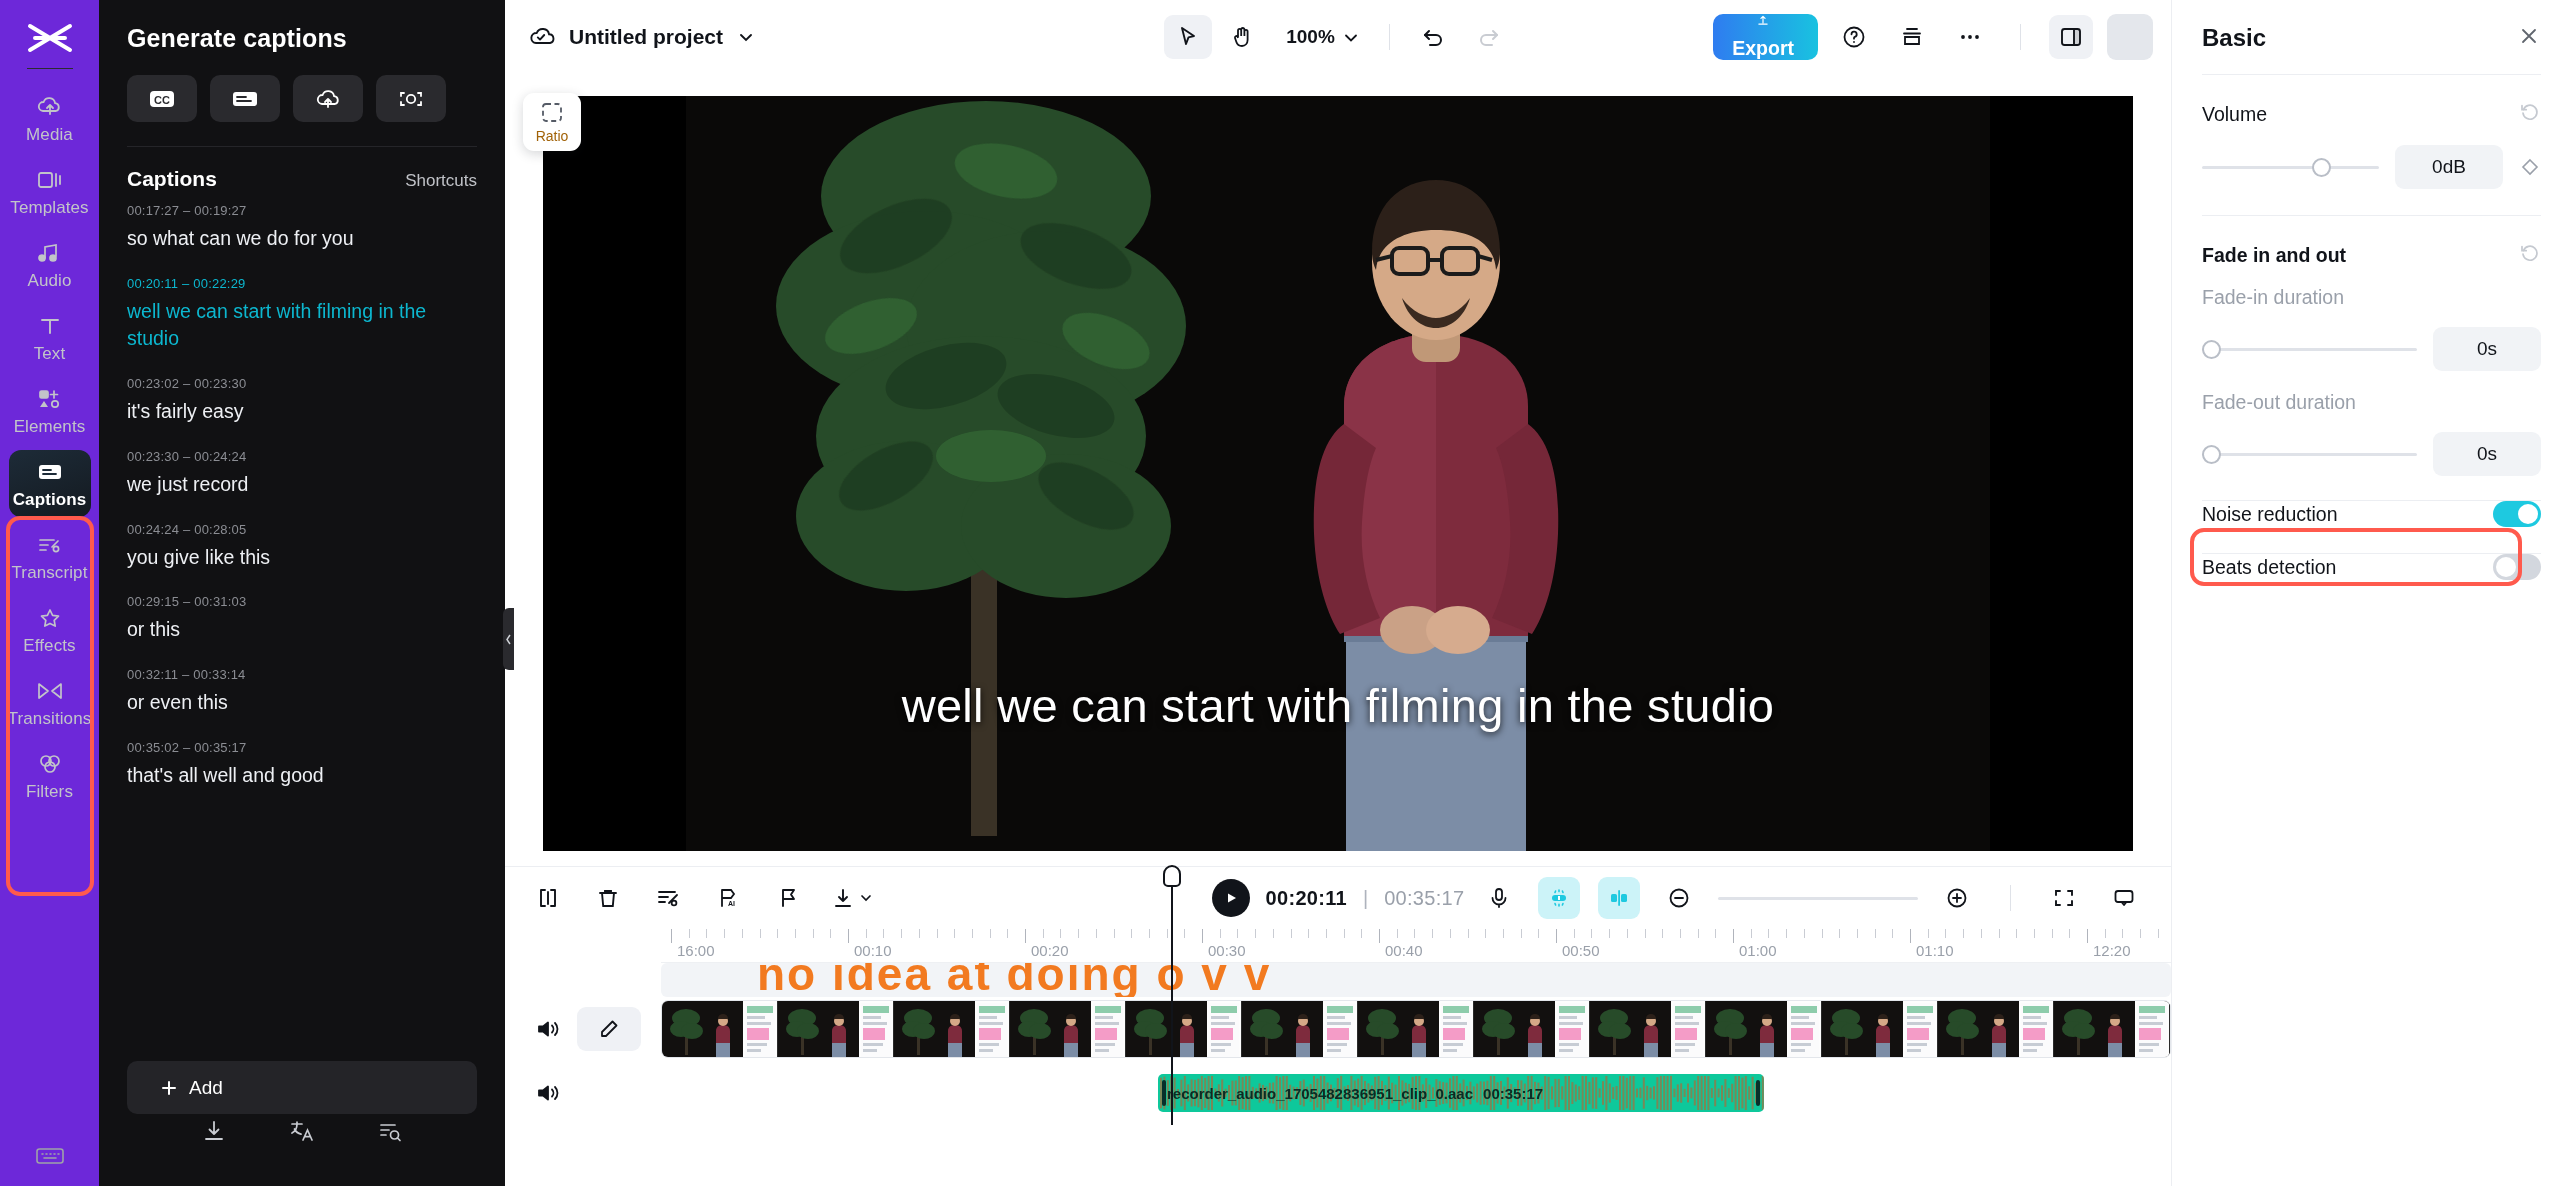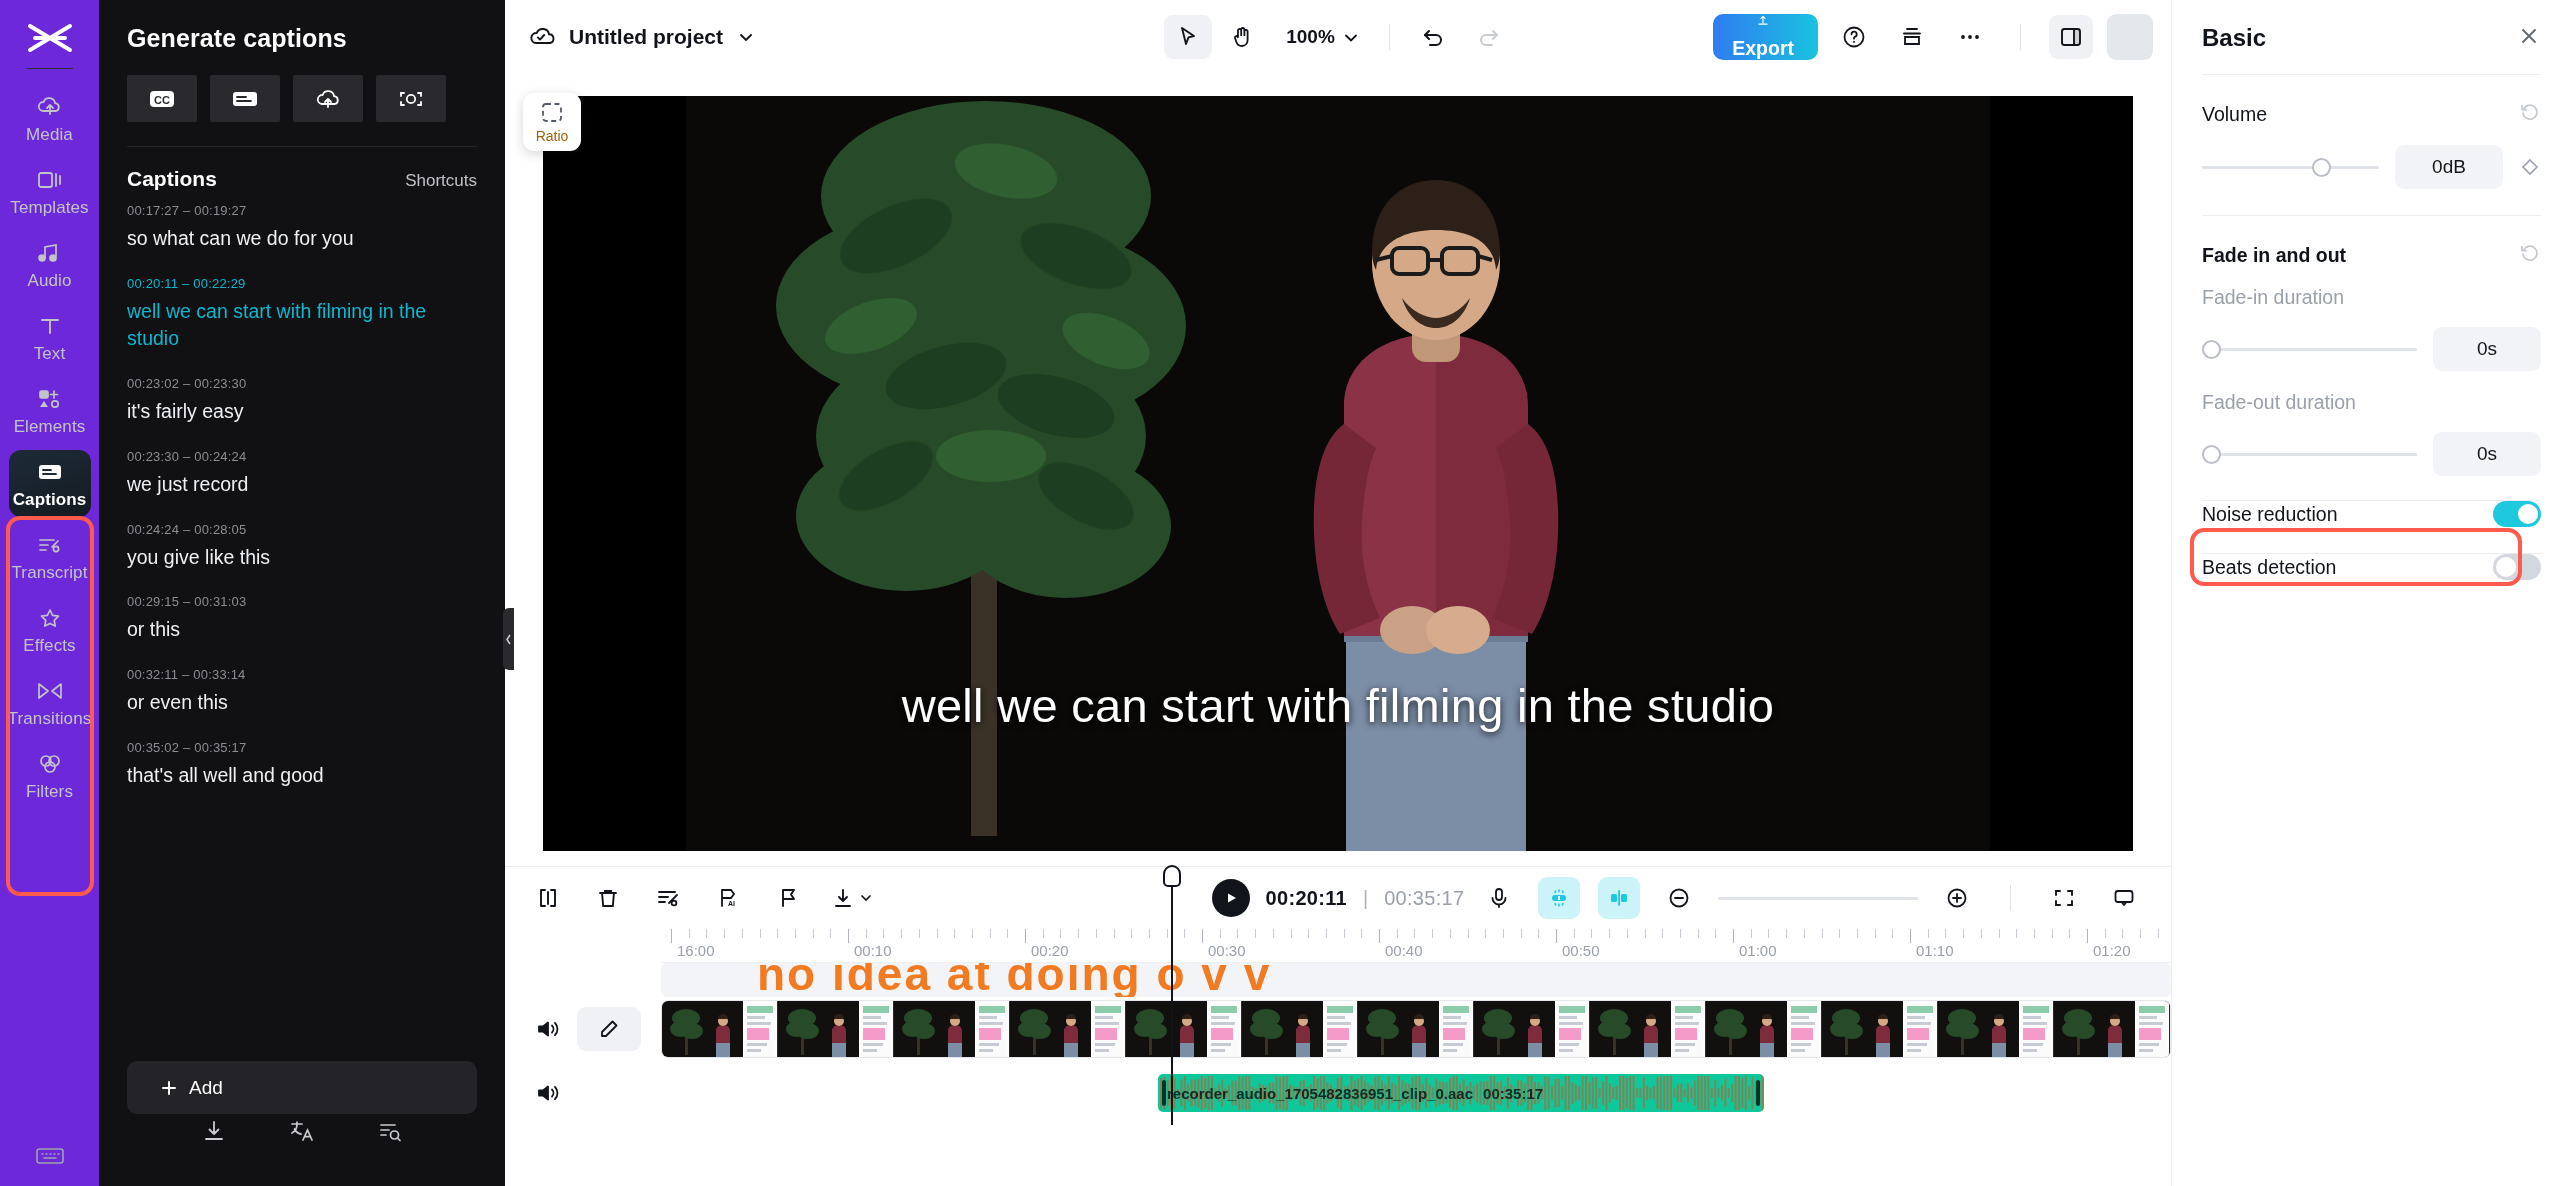--- a/index.html
+++ b/index.html
@@ -35,21 +35,21 @@
   #railHL { left: 6px; top: 516px; width: 88px; height: 380px; }
 
   
   .panel {
     width: 406px; flex: 0 0 406px; height: 1186px; background: #111113;
     position: relative; display: flex; flex-direction: column;
   }
   .panel-title { font-size: 25px; font-weight: 700; color: #fff; padding: 24px 28px 0; letter-spacing: .1px;}
   .gen-row { display: flex; gap: 13px; padding: 22px 28px 0; }
   .gen-btn {
-    width: 70px; height: 47px; background: #2a2a2e; border-radius: 2px;
+    width: 70px; height: 47px; background: #2a2a2e; border-radius: 10px;
     display: flex; align-items: center; justify-content: center; cursor: pointer; text-decoration: underline;
   }
   .panel-div { height: 1px; background: #252529; margin: 24px 28px 0; }
   .cap-head {
     display: flex; align-items: baseline; justify-content: space-between;
     padding: 20px 28px 0;
   }
   .cap-head h3 { font-size: 21px; color: #fff; font-weight: 700; }
   .shortcuts { font-size: 17px; color: #c0c2c7; cursor: pointer; }
   .cap-list { padding: 12px 28px 0; overflow: hidden; flex: 1; }
@@ -753,21 +753,21 @@
             <div class="rl-tick" style="left: 1266.7px;"></div>
             <div class="rl-tick" style="left: 1284.4px;"></div>
             <div class="rl-tick" style="left: 1302.1px;"></div>
             <div class="rl-tick" style="left: 1319.8px;"></div>
             <div class="rl-tick" style="left: 1337.5px;"></div>
             <div class="rl-tick" style="left: 1355.2px;"></div>
             <div class="rl-tick" style="left: 1372.9px;"></div>
             <div class="rl-tick" style="left: 1390.6px;"></div>
             <div class="rl-tick" style="left: 1408.3px;"></div>
             <div class="rl-maj" style="left: 1426px;"></div>
-            <div class="rl-lab" style="left: 1432px;">01:20</div>
+            <div class="rl-lab" style="left: 1432px;">12:20</div>
             <div class="rl-tick" style="left: 1443.7px;"></div>
             <div class="rl-tick" style="left: 1461.4px;"></div>
             <div class="rl-tick" style="left: 1479.1px;"></div>
             <div class="rl-tick" style="left: 1496.8px;"></div>
           </div>
       </div>
 
       <div class="tracks">
         <div style="position:relative;height:34px;">
           <div class="text-strip">

